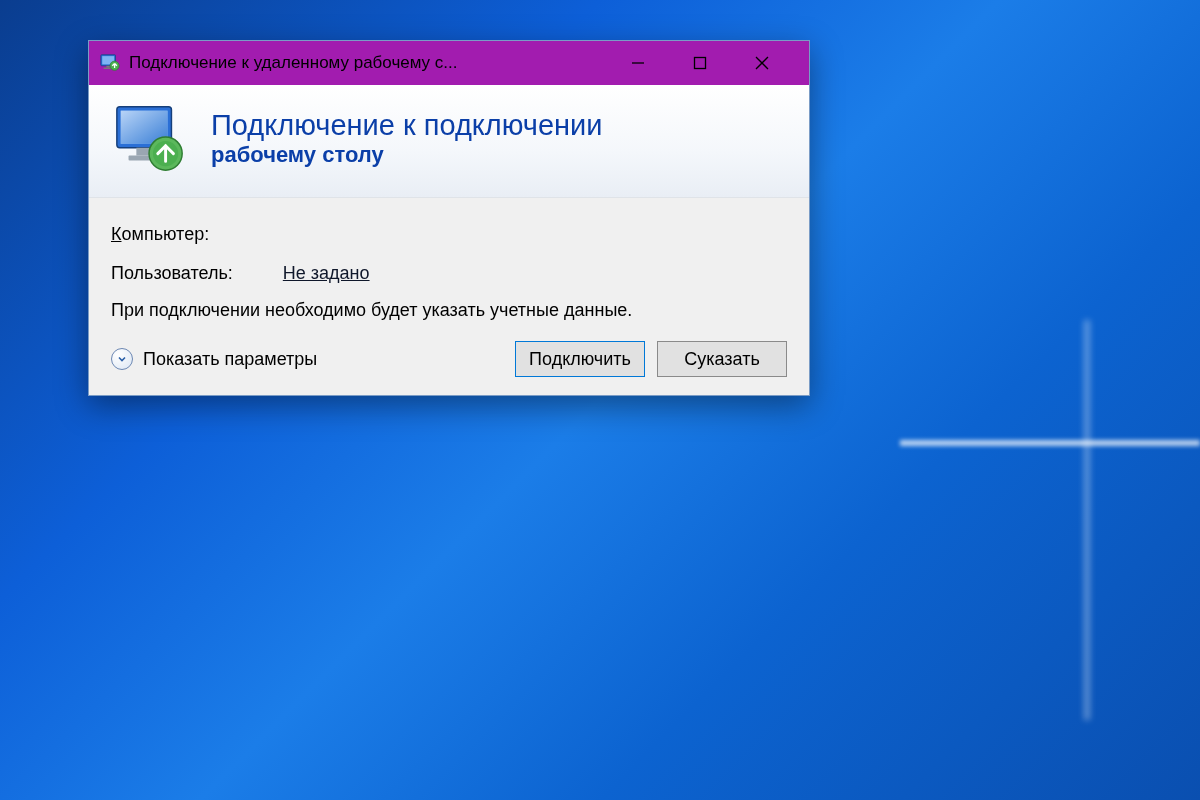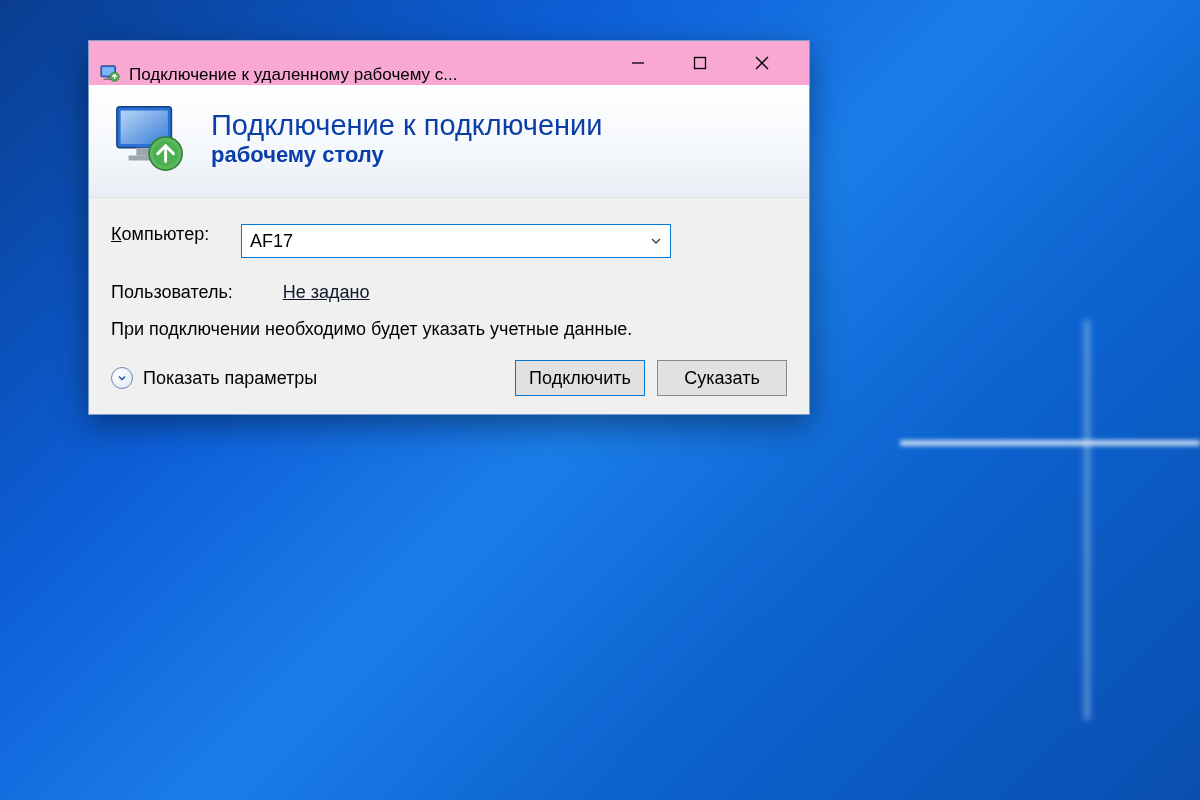--- a/index.html
+++ b/index.html
@@ -19,42 +19,42 @@
     background: rgba(255,255,255,0.35); filter: blur(3px);
   }
   
   .window {
     position: absolute; left: 88px; top: 40px; width: 722px;
     background: #ffffff; border: 1px solid #7a9cc6;
     box-shadow: 0 10px 30px rgba(0,0,0,0.4);
   }
   
   .titlebar {
-    height: 44px; display: flex; align-items: flex-end; padding: 0 16px 0 10px;
-    background: #f9a8d4;
+    height: 44px; display: flex; align-items: center; padding: 0 16px 0 10px;
+    background: #a21caf;
   }
   .titlebar-icon { width: 22px; height: 22px; margin-right: 8px; flex-shrink: 0; }
   .titlebar-text { flex: 1; font-size: 17px; color: #000; white-space: nowrap; overflow: hidden; text-overflow: ellipsis; padding-right: 10px; }
   .win-controls { display: flex; height: 44px; }
   .win-btn { width: 62px; display: flex; align-items: center; justify-content: center; cursor: default; }
   .win-btn svg { stroke: #000; stroke-width: 1.3; fill: none; }
   
   .banner {
     background: linear-gradient(to bottom, #ffffff 0%, #f4f7fb 60%, #e9eef5 100%);
     padding: 14px 22px 20px 22px; display: flex; align-items: center; gap: 22px;
     border-bottom: 1px solid #dfe3e8;
   }
   .banner-icon { width: 78px; height: 78px; flex-shrink: 0; }
   .banner-text { color: #0b3fa8; line-height: 1.15; }
   .banner-line1 { font-size: 29px; font-weight: 400; }
   .banner-line2 { font-size: 22px; font-weight: 700; }
   
   .content { background: #f0f0f0; padding: 26px 22px 18px 22px; }
   
-  .row { display: flex; align-items: flex-start; margin-bottom: 24px; }
+  .row { display: flex; align-items: center; margin-bottom: 18px; }
   .label { font-size: 18px; color: #000; }
   .label .ul { text-decoration: underline; }
   .computer-label { width: 130px; }
   
   .combo {
     flex: 1; max-width: 430px; height: 34px; border: 1.5px solid #0078d7; background: #fff;
     display: flex; align-items: center; padding: 0 8px; position: relative;
   }
   .combo-input { border: none; outline: none; font-size: 18px; flex: 1; background: transparent; font-family: inherit; }
   .combo-caret { width: 12px; height: 12px; }
@@ -137,26 +137,20 @@
       <div class="banner-text">
         <div class="banner-line1">Подключение к подключении</div>
         <div class="banner-line2">рабочему столу</div>
       </div>
     </div>
 
     <div class="content">
 
       <div class="row">
         <span class="label computer-label"><span class="ul">К</span><span>омпьютер:</span></span>
-        <div class="combo">
-          <input class="combo-input" value="AF17" style="">
-          <svg class="combo-caret" viewBox="0 0 12 12">
-            <path d="M2 4 L6 8 L10 4" stroke="#444" stroke-width="1.5" fill="none"></path>
-          </svg>
-        </div>
       </div>
 
       <div class="user-row">
         <span class="label">Пользователь:</span>
         <span class="user-value">Не задано</span>
       </div>
 
       <div class="hint">При подключении необходимо будет указать учетные данные.</div>
 
       <div class="footer">

